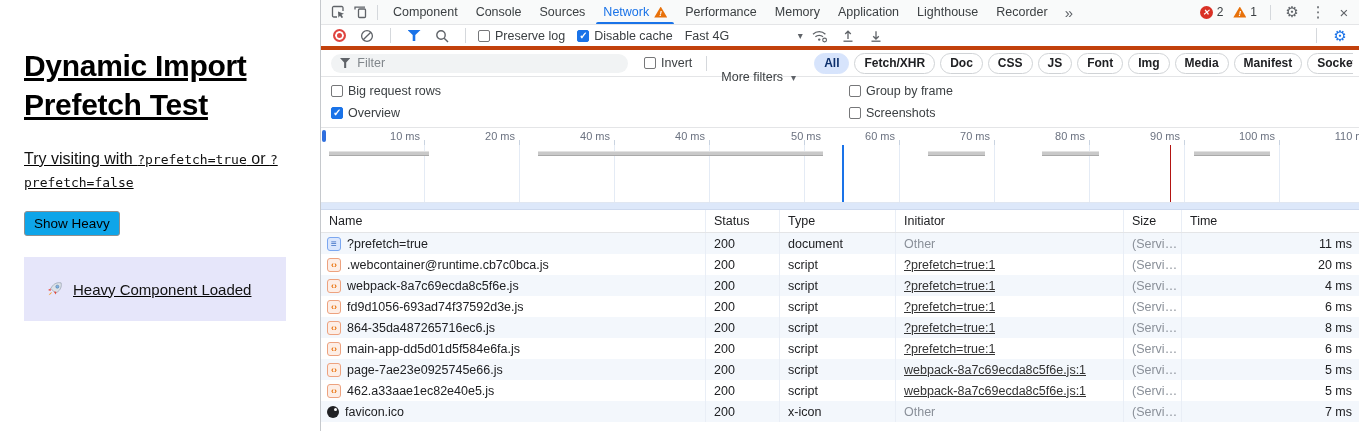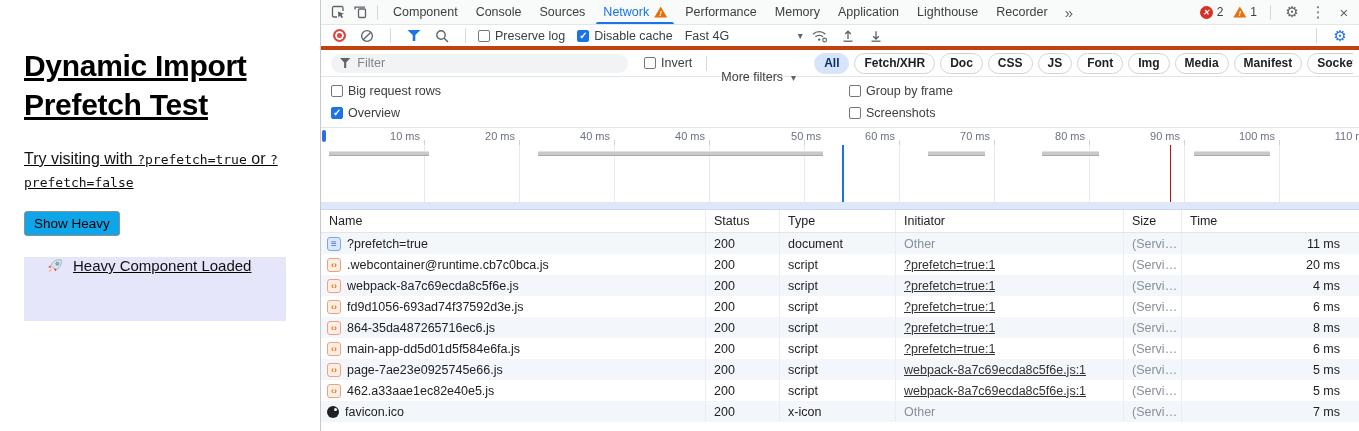--- a/index.html
+++ b/index.html
@@ -7,21 +7,21 @@
     font-family:"Liberation Sans", sans-serif; -webkit-font-smoothing:antialiased; }
   .app { display:flex; width:1359px; height:431px; }
 
   
   .page { width:320px; height:310px; padding:0 24px; flex:none;text-decoration:underline; }
   .page h1 { font-size:30px; line-height:39px; font-weight:700; color:#000; margin-top:46px; letter-spacing:-.3px; }
   .page .intro { margin-top:24px; width:286px; font-size:16px; color:#111; line-height:22px; }
   .page .intro code { font-family:"DejaVu Sans Mono", monospace; font-size:13px; color:#111; }
   .show-heavy { margin-top:17px; font-family:"Liberation Sans", sans-serif; font-size:13.5px; color:#000;
     background:#0ea5e9; border:1px solid #8f8f8f; border-radius:3px; padding:4px 9px; cursor:pointer; }
-  .banner { margin-top:21px; width:262px; height:64px; background:#e6e6fa; display:flex; align-items:flex-start; padding-left:22px; gap:9px;
+  .banner { margin-top:21px; width:262px; height:64px; background:#e6e6fa; display:flex; align-items:center; padding-left:22px; gap:9px;
     font-size:15px; color:#111; }
 
   
   .devtools { width:1039px; height:431px; flex:none; border-left:1px solid #c6c9cd; background:#fff; font-size:12.5px; color:#3c4043; }
   .vdiv { width:1px; height:15px; background:#d5d8dc; margin:0 6px; flex:none; }
 
   
   .tabbar { height:25px; background:#f9fafa; border-bottom:1px solid #e4e5e7; display:flex; align-items:center; padding:0 4px 0 6px; }
   .tabs { display:flex; align-items:stretch; height:100%; }
   .tab { position:relative; display:flex; align-items:center; gap:5px; padding:0 9px; cursor:pointer; color:#3c4043; }
@@ -78,21 +78,21 @@
   .strip { height:7px; background:#dde8fa; border-bottom:1px solid #cdd9ee; }
 
   
   .thead, .trow { display:grid; grid-template-columns:385px 74px 116px 228px 58px auto; align-items:center; }
   .thead { height:23px; border-bottom:1px solid #e4e5e7; color:#202124; }
   .thead > div, .trow > div { height:100%; display:flex; align-items:center; padding-left:8px; border-right:1px solid #e9eef6; overflow:hidden; white-space:nowrap; }
   .thead > div:last-child, .trow > div:last-child { border-right:none; }
   .trow { height:21px; font-size:12.5px; color:#202124; cursor:default; }
   .trow:nth-child(odd) { background:#f3f7fc; }
   .cell-name { gap:6px; padding-left:6px !important; }
-  .cell-time { justify-content:flex-end; padding-right:19px; }
+  .cell-time { justify-content:flex-end; padding-right:7px; }
   .gray { color:#8a9099; }
   .init-link { color:#333; text-decoration:underline; cursor:pointer; overflow:hidden; text-overflow:ellipsis; }
   .ric { width:14px; height:14px; flex:none; display:inline-flex; align-items:center; justify-content:center; border-radius:3px; font-weight:700; }
   .ric.document-icon { background:#dbe7fd; border:1px solid #7ba7f0; color:#3e6fc4; font-size:10px; line-height:10px; }
   .ric.script-icon { background:#fdeee6; border:1px solid #eda27f; color:#e8710a; font-size:9px; letter-spacing:0; }
   .ric.favicon-icon { background:#202124; border-radius:50%; width:12px; height:12px; position:relative; }
   .ric.favicon-icon::after { content:""; position:absolute; right:2px; top:2px; width:3px; height:3px; background:#fff; border-radius:50%; }
 </style>
 </head>
 <body>

